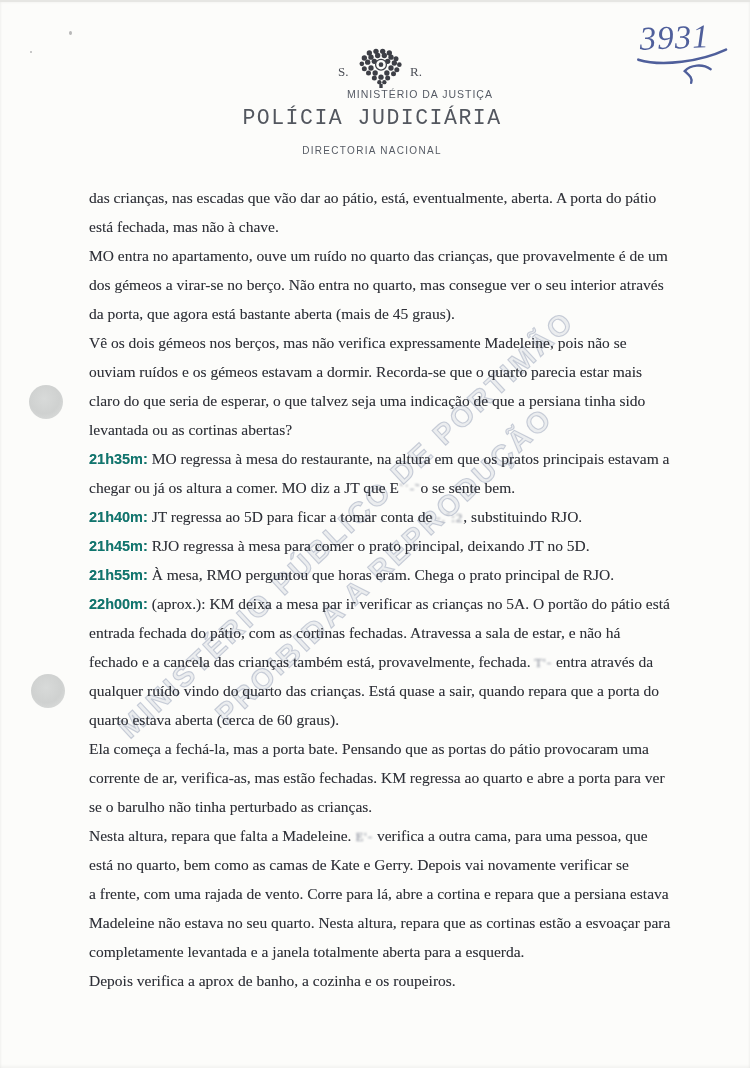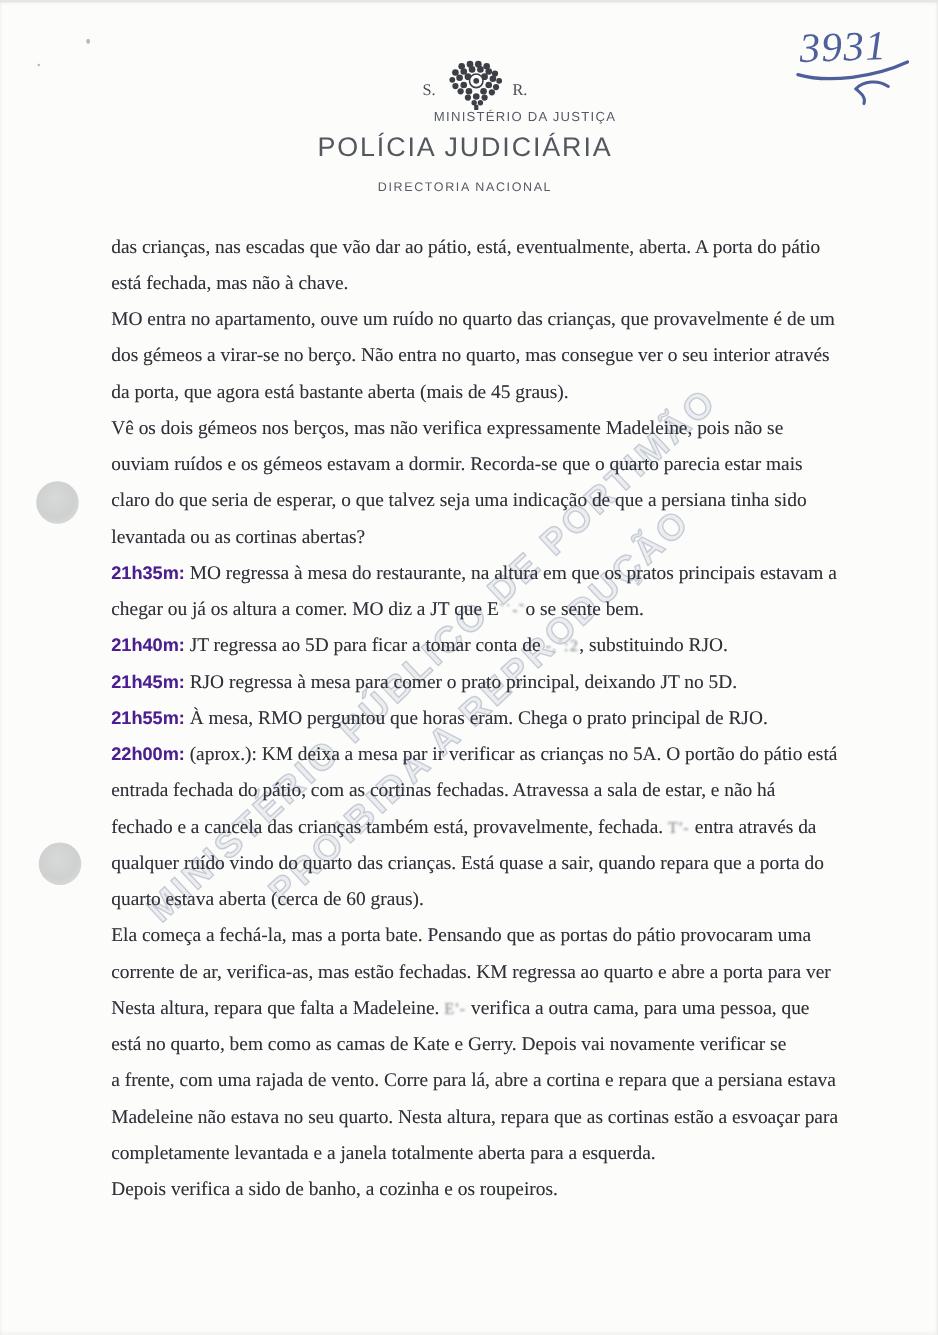--- a/index.html
+++ b/index.html
@@ -22,21 +22,21 @@
   .sr-right{position:absolute;left:410px;top:6px;font-size:13px;color:#4c4f57;}
   .crest{position:absolute;left:356px;top:-14px;}
   .ministry{
     position:absolute;left:0;top:88px;width:744px;
     font-family:"Liberation Sans",sans-serif;font-size:10.5px;letter-spacing:1px;
     color:#555a64;
     margin-left:48px;
   }
   .pj-title{
     position:absolute;left:0;top:106px;width:744px;
-    font-family:Liberation Sans, sans-serif;font-size:21.5px;letter-spacing:1.5px;
+    font-family:Liberation Mono, monospace;font-size:21.5px;letter-spacing:1.5px;
     color:#53575f;
   }
   .subtitle{
     position:absolute;left:0;top:145px;width:744px;
     font-family:"Liberation Sans",sans-serif;font-size:10px;letter-spacing:1.3px;
     color:#565b64;
   }
   
   .handwriting{position:absolute;left:632px;top:10px;transform:rotate(-2deg);}
   
@@ -59,21 +59,21 @@
   .speck{position:absolute;border-radius:50%;background:#7f7f82;opacity:0.55;}
   .speck1{left:69px;top:31px;width:3px;height:4px;}
   .speck2{left:30px;top:51px;width:2px;height:2px;}
   
   .body-text{
     position:absolute;left:89px;top:183px;width:600px;
     font-size:15.5px;color:#2f3138;
     text-shadow:0 0 0.5px rgba(47,49,56,0.35);
   }
   .line{height:29px;line-height:29px;white-space:nowrap;}
-  .tb{font-family:"Liberation Sans",sans-serif;font-weight:bold;font-size:14.5px;color:#4c1d95;}
+  .tb{font-family:"Liberation Sans",sans-serif;font-weight:bold;font-size:14.5px;color:#0f766e;}
   .sm{color:#8d93a0;filter:blur(0.8px);font-size:13px;letter-spacing:1px;}
 </style>
 </head>
 <body>
 
 <div class="page">
 
   <div class="speck speck1"></div>
   <div class="speck speck2"></div>
 
@@ -152,21 +152,22 @@
       <div class="line"><span class="tb">21h40m:</span><span> JT regressa ao 5D para ficar a tomar conta de </span><span class="sm">-.ˈ:2</span><span>, substituindo RJO.</span></div>
       <div class="line"><span class="tb">21h45m:</span><span> RJO regressa à mesa para comer o prato principal, deixando JT no 5D.</span></div>
       <div class="line"><span class="tb">21h55m:</span><span> À mesa, RMO perguntou que horas eram. Chega o prato principal de RJO.</span></div>
       <div class="line"><span class="tb">22h00m:</span><span> (aprox.): KM deixa a mesa par ir verificar as crianças no 5A. O portão do pátio está</span></div>
       <div class="line"><span>entrada fechada do pátio, com as cortinas fechadas. Atravessa a sala de estar, e não há</span></div>
       <div class="line"><span>fechado e a cancela das crianças também está, provavelmente, fechada. </span><span class="sm">T'-</span><span> entra através da</span></div>
       <div class="line"><span>qualquer ruído vindo do quarto das crianças. Está quase a sair, quando repara que a porta do</span></div>
       <div class="line"><span>quarto estava aberta (cerca de 60 graus).</span></div>
       <div class="line"><span>Ela começa a fechá-la, mas a porta bate. Pensando que as portas do pátio provocaram uma</span></div>
       <div class="line"><span>corrente de ar, verifica-as, mas estão fechadas. KM regressa ao quarto e abre a porta para ver</span></div>
+      <div class="line"><span>se o barulho não tinha perturbado as crianças.</span></div>
       <div class="line"><span>Nesta altura, repara que falta a Madeleine. </span><span class="sm">E'-</span><span> verifica a outra cama, para uma pessoa, que</span></div>
       <div class="line"><span>está no quarto, bem como as camas de Kate e Gerry. Depois vai novamente verificar se</span></div>
       <div class="line"><span>a frente, com uma rajada de vento. Corre para lá, abre a cortina e repara que a persiana estava</span></div>
       <div class="line"><span>Madeleine não estava no seu quarto. Nesta altura, repara que as cortinas estão a esvoaçar para</span></div>
       <div class="line"><span>completamente levantada e a janela totalmente aberta para a esquerda.</span></div>
-      <div class="line"><span>Depois verifica a sido de banho, a cozinha e os roupeiros.</span></div>
+      <div class="line"><span>Depois verifica a aprox de banho, a cozinha e os roupeiros.</span></div>
     </div>
 
 </div>
 
 </body></html>

